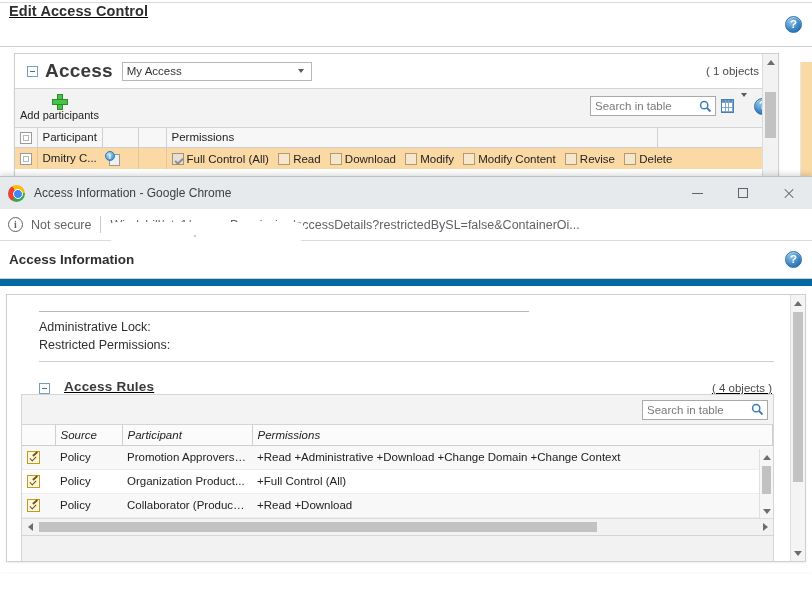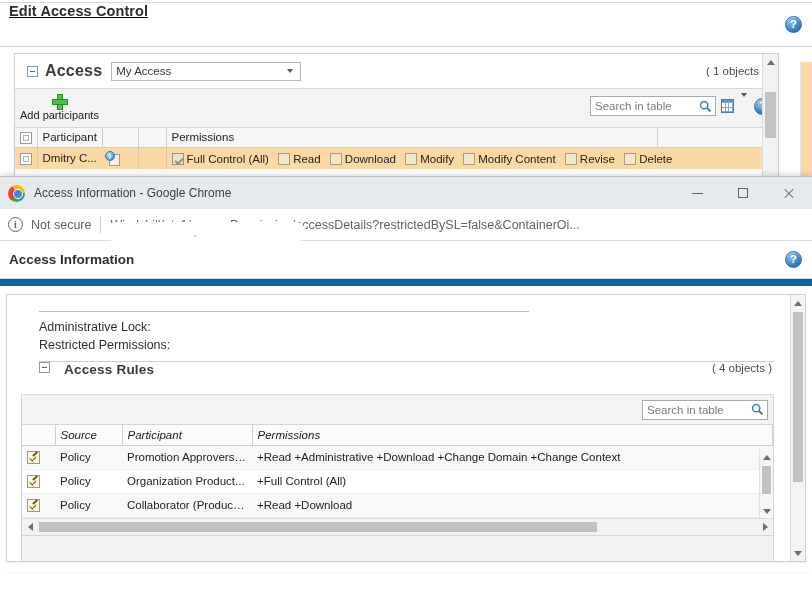--- a/index.html
+++ b/index.html
@@ -61,21 +61,21 @@
     width: 11px; height: 11px;
     border: 1px solid #7c9bb5; background: #ffffff;
     position: relative; margin-right: 7px; cursor: pointer;
     flex: 0 0 auto;
   }
   .collapse-box::before {
     content: ""; position: absolute;
     left: 2px; right: 2px; top: 4px; height: 1px; background: #3c6e96;
   }
   .access-label {
-    font-size: 16px; font-weight: bold; color: #3a3a3a;
+    font-size: 19px; font-weight: bold; color: #3a3a3a;
     margin-right: 9px; letter-spacing: .2px;
   }
   .sel-box {
     width: 190px; height: 19px;
     border: 1px solid #b7b7b7; background: #ffffff;
     display: flex; align-items: center;
     font-size: 11.5px; color: #333;
     padding-left: 4px; position: relative;
     cursor: pointer;
   }
@@ -300,21 +300,21 @@
     border: 1px solid #cfcfcf;
     box-shadow: 0 1px 2px rgba(0,0,0,.07);
     overflow: hidden;
   }
   .ai-inner { position: absolute; left: 0; top: 0; right: 17px; bottom: 0; padding: 0 14px; }
   .rule-sep { height: 1px; background: #b9b9b9; margin: 16px 0 8px 18px; width: 490px; }
   .prop-line { font-size: 12.5px; color: #2f2f2f; margin: 0 0 4px 18px; }
   .prop-line:last-of-type { margin-bottom: 9px; }
   .thin-sep { height: 1px; background: #cfcfcf; margin: 9px 0 0 18px; }
 
-  .ar-head { display: flex; align-items: flex-start; height: 32px; padding-left: 18px; }
+  .ar-head { display: flex; align-items: flex-end; height: 32px; padding-left: 18px; text-decoration: underline; }
   .ar-title { font-size: 13.5px; font-weight: bold; color: #3a3a3a; margin-left: 7px; letter-spacing: .2px; }
   .ar-count { margin-left: auto; font-size: 11.5px; color: #4a4a4a; padding-right: 2px; }
 
   .ar-tablewrap { border: 1px solid #d5d5d5; background: #ffffff; }
   .ar-toolbar {
     height: 30px; background: #f3f3f3; border-bottom: 1px solid #d5d5d5;
     display: flex; align-items: center; justify-content: flex-end; padding-right: 5px;
   }
   .ar-tbl { width: 100%; border-collapse: collapse; table-layout: fixed; }
   .ar-tbl th {

